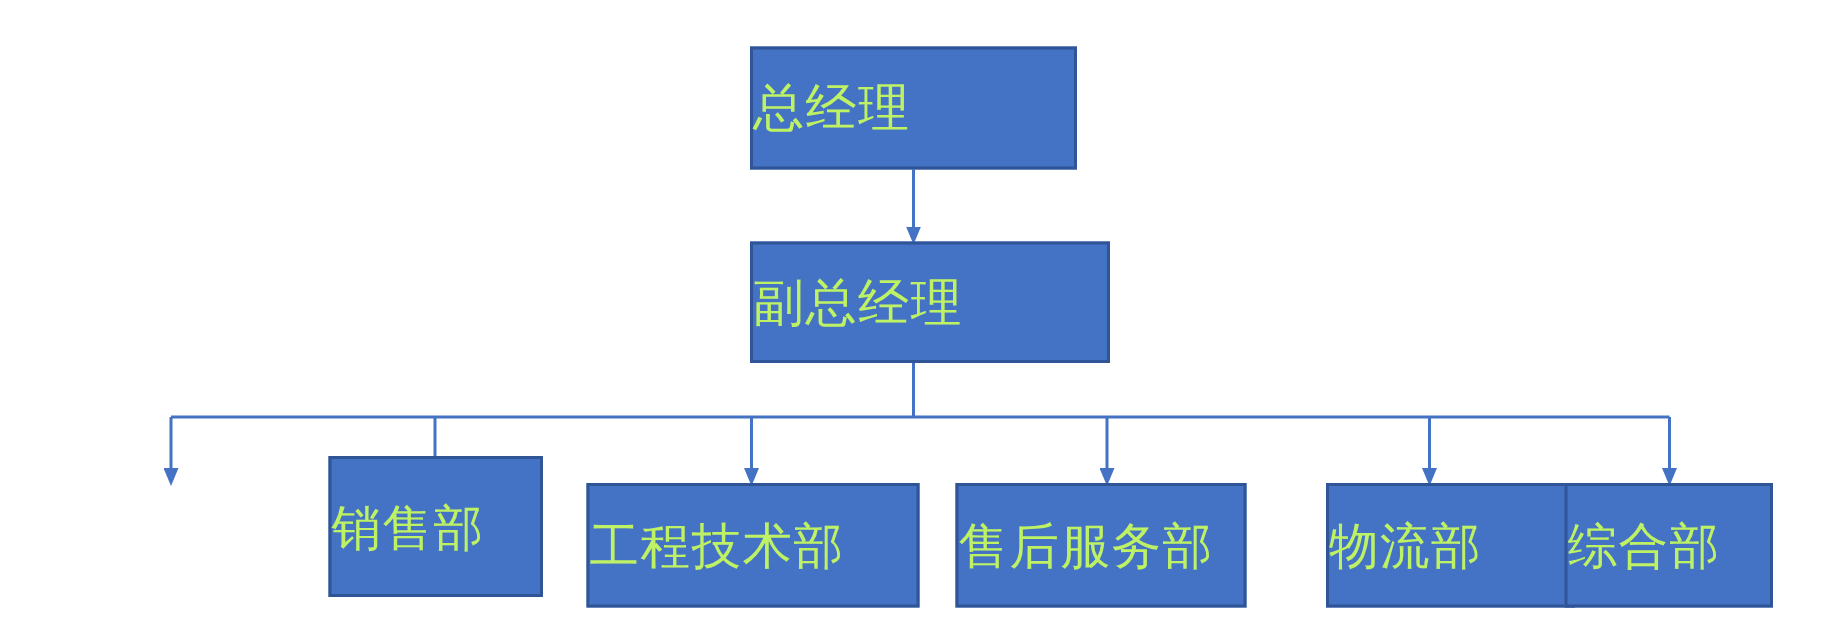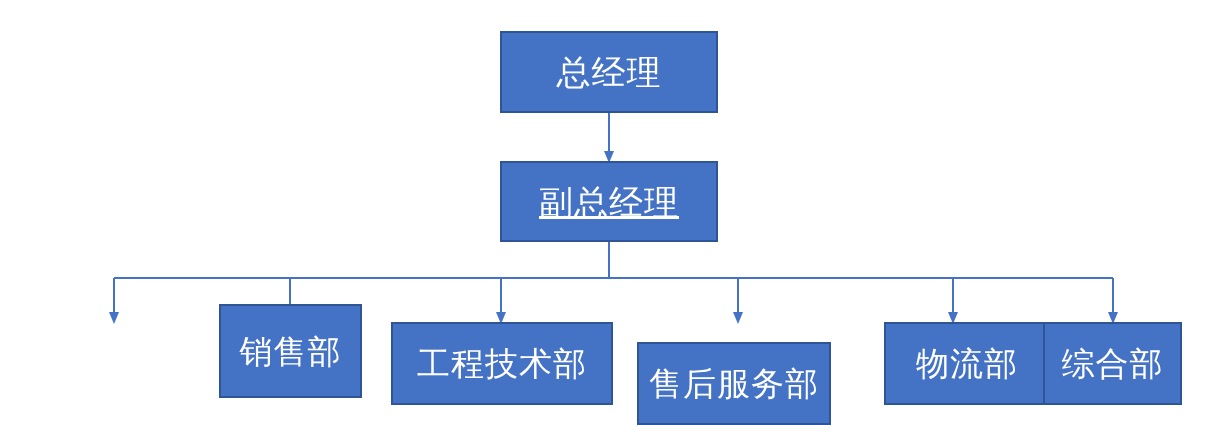--- a/index.html
+++ b/index.html
@@ -15,22 +15,22 @@
     font-family: "Liberation Sans", "DejaVu Sans", sans-serif;
     overflow: hidden;
   }
   .node-box {
     position: absolute;
     box-sizing: border-box;
     background: #4472C4;
     border: 2px solid #2F5597;
     display: flex;
     align-items: center;
-    justify-content: center;
-    color: #ffffff;
+    justify-content: flex-start;
+    color: #bef264;
     letter-spacing: 1px;
     line-height: 1;
     white-space: nowrap;
     user-select: none;
   }
   .node-box.level-1,
   .node-box.level-2 {
     font-size: 34px;
   }
   .node-box.level-3 {
@@ -67,34 +67,34 @@
     <line x1="501" y1="278" x2="501" y2="313" stroke="#4472C4" stroke-width="2" marker-end="url(#arrowhead)"></line>
     <line x1="738" y1="278" x2="738" y2="313" stroke="#4472C4" stroke-width="2" marker-end="url(#arrowhead)"></line>
     <line x1="953" y1="278" x2="953" y2="313" stroke="#4472C4" stroke-width="2" marker-end="url(#arrowhead)"></line>
     <line x1="1113" y1="278" x2="1113" y2="313" stroke="#4472C4" stroke-width="2" marker-end="url(#arrowhead)"></line>
   </svg>
 
   <div class="node-box level-1" style="left: 500px; top: 31px; width: 218px; height: 82px;">
       <span>总经理</span>
     </div>
 
-  <div class="node-box level-2" style="left: 500px; top: 161px; width: 218px; height: 81px; text-decoration: underline;">
+  <div class="node-box level-2" style="left: 500px; top: 161px; width: 240px; height: 81px;">
       <span>副总经理</span>
     </div>
 
 
   <div class="node-box level-3" style="left: 219px; top: 304px; width: 143px; height: 94px;">
       <span>销售部</span>
     </div>
 
   <div class="node-box level-3" style="left: 391px; top: 322px; width: 222px; height: 83px;">
       <span>工程技术部</span>
     </div>
 
-  <div class="node-box level-3" style="left: 637px; top: 322px; width: 194px; height: 83px; margin-top: 20px;">
+  <div class="node-box level-3" style="left: 637px; top: 322px; width: 194px; height: 83px;">
       <span>售后服务部</span>
     </div>
 
   <div class="node-box level-3" style="left: 884px; top: 322px; width: 166px; height: 83px;">
       <span>物流部</span>
     </div>
 
   <div class="node-box level-3" style="left: 1043px; top: 322px; width: 139px; height: 83px;">
       <span>综合部</span>
     </div>

